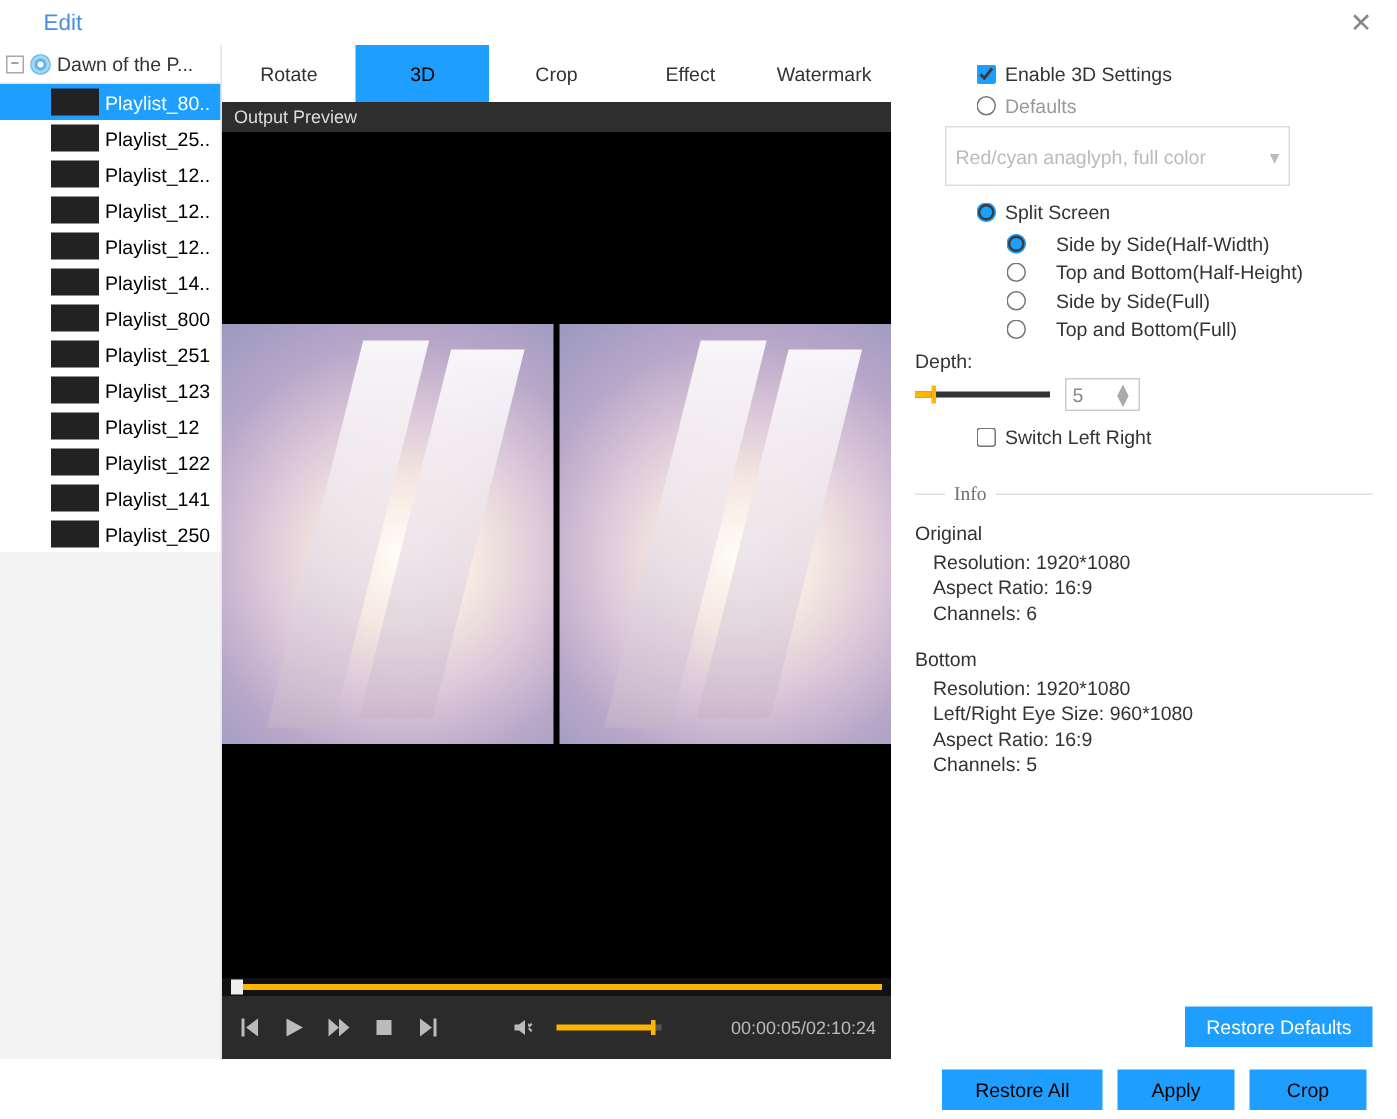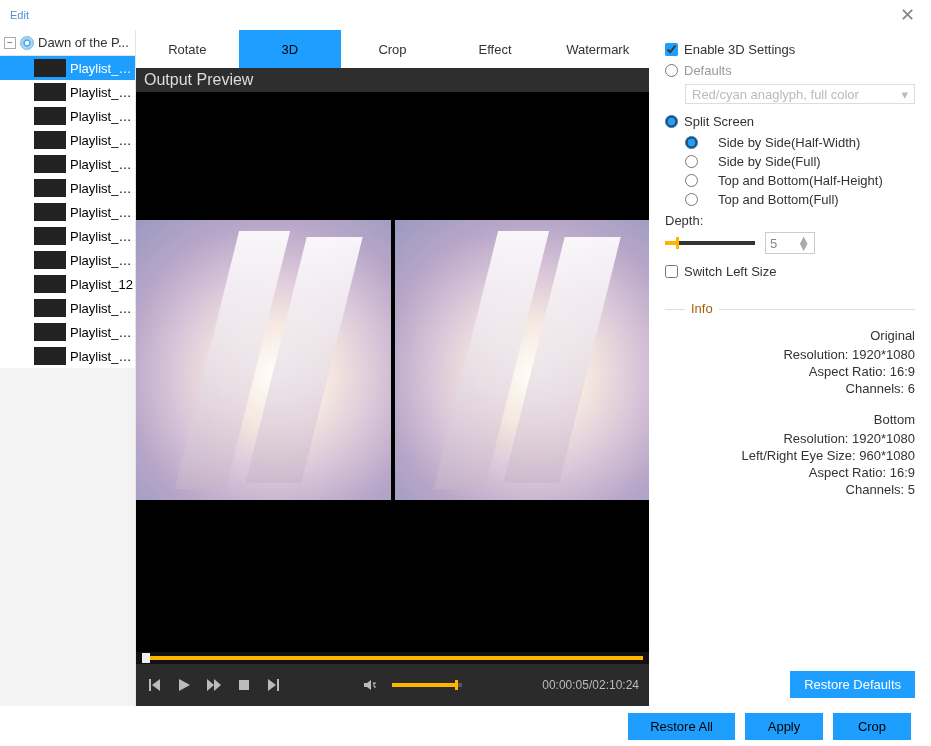--- a/index.html
+++ b/index.html
@@ -1,19 +1,19 @@
 <!DOCTYPE html>
 <html><head>
 <meta charset="utf-8">
 <style>
 * { box-sizing: border-box; margin: 0; padding: 0; font-family: "Segoe UI", Arial, sans-serif; font-size: 13px; }
 body { width: 931px; height: 746px; background: #fff; position: relative; overflow: hidden; }
 
 .titlebar { height: 30px; display: flex; align-items: center; justify-content: space-between; padding: 0 10px; color: #4a90d9; }
-.titlebar .title { font-size: 11px; }
+.titlebar .title { font-size: 15px; margin-left: 19px; }
 .titlebar .close { color: #888; font-size: 18px; cursor: pointer; padding: 0 6px; }
 
 .body-area { display: flex; height: 676px; }
 .sidebar { width: 148px; background: #f3f3f3; border-right: 1px solid #e5e5e5; overflow: hidden; }
 .sidebar-header { height: 26px; display: flex; align-items: center; gap: 4px; padding: 0 4px; background: #fff; border-bottom: 1px solid #e5e5e5; color: #333; }
 .sidebar-header .minus { width: 12px; height: 12px; border: 1px solid #aaa; display: flex; align-items: center; justify-content: center; font-size: 10px; line-height: 1; color: #555; background: #fff; }
 .disc-ico { width: 14px; height: 14px; border-radius: 50%; background: radial-gradient(circle, #fff 20%, #4aa8e8 30%, #b5def5 60%, #4aa8e8 90%); border: 1px solid #7abee8; flex-shrink: 0; }
 .sidebar-header .name { white-space: nowrap; overflow: hidden; text-overflow: ellipsis; flex: 1; }
 
 .playlist-item { height: 24px; display: flex; align-items: center; gap: 4px; padding-left: 4px; background: #fff; cursor: pointer; }
@@ -30,63 +30,63 @@
 .th5 { background: #101820; }
 .th6 { background: linear-gradient(135deg, #fff, #e0d0b8); }
 .th7 { background: #0a0a0a; }
 .th8 { background: linear-gradient(180deg, #1a3a7a, #3a5aa0); }
 .th9 { background: linear-gradient(180deg, #5a3810, #b08030); }
 .th10 { background: #0a2a0a; }
 .th11 { background: #101820; }
 .th12 { background: linear-gradient(180deg, #fff, #f6f6f9); }
 
 .main { flex: 1; display: flex; }
-.center { width: 513px; display: flex; flex-direction: column; }
+.center { width: 446px; display: flex; flex-direction: column; }
 
 .tabs { display: flex; height: 38px; align-items: stretch; background: #fff; }
 .tab { flex: 1; display: flex; align-items: center; justify-content: center; color: #333; cursor: pointer; }
 .tab.active { background: #1e9fff; color: #000000; }
 
 .preview-area { flex: 1; background: #000; position: relative; display: flex; flex-direction: column; }
-.preview-title { background: #2e2e2e; color: #ddd; padding: 3px 8px; font-size: 16px; }
+.preview-title { background: #2e2e2e; color: #ddd; padding: 3px 8px; font-size: 12px; }
 .preview-black-top { height: 128px; background: #000; }
 .preview-images { height: 280px; display: flex; gap: 4px; padding: 0; }
 .preview-half { flex: 1; background: radial-gradient(circle at 55% 55%, #fffef8 0%, #f5e8e0 25%, #d9c5d8 50%, #b8a7c9 72%, #9a99c0 100%); position: relative; }
 .preview-half::before, .preview-half::after { content: ""; position: absolute; background: linear-gradient(180deg, rgba(255,255,255,0.9), rgba(200,180,200,0.6)); }
 .preview-half::before { left: 28%; top: 4%; width: 20%; height: 92%; transform: skewX(-14deg); }
 .preview-half::after { left: 55%; top: 6%; width: 22%; height: 88%; transform: skewX(-14deg); }
 .preview-black-bot { flex: 1; background: #000; }
 .timeline { height: 12px; background: #111; display: flex; align-items: center; padding: 0 6px; }
 .timeline-bar { height: 4px; flex: 1; background: #ffb400; position: relative; }
 .timeline-thumb { position: absolute; left: 0; top: -3px; width: 8px; height: 10px; background: #eee; }
 
 .controls { height: 42px; background: #2b2b2b; display: flex; align-items: center; padding: 0 10px; gap: 14px; color: #bbb; }
 .ctrl-btn { width: 16px; height: 16px; cursor: pointer; fill: #bbb; display: flex; align-items: center; }
 .spacer { flex: 1; }
 .vol-bar { width: 70px; height: 4px; background: linear-gradient(to right, #ffb400 0%, #ffb400 90%, #555 90%); position: relative; }
 .vol-thumb { position: absolute; right: 4px; top: -3px; width: 3px; height: 10px; background: #ffb400; }
 .time-display { color: #bbb; font-size: 12px; }
 
 .rightpanel { flex: 1; padding: 12px 16px; color: #333; position: relative; }
-.rightpanel label { display: flex; align-items: center; gap: 6px; margin-bottom: 6px; cursor: pointer; }
+.rightpanel label { display: flex; align-items: center; gap: 6px; margin-bottom: 6px; cursor: pointer; margin-left: 41px; }
 .rightpanel input[type="checkbox"], .rightpanel input[type="radio"] { accent-color: #1e9fff; }
 .radio-disabled { color: #999; }
-.select-disabled { width: 230px; height: 20px; border: 1px solid #ddd; color: #bbb; padding: 2px 6px; background: #fff; display: flex; align-items: center; justify-content: space-between; margin: 2px 0 10px 20px; }
+.select-disabled { width: 230px; height: 40px; border: 1px solid #ddd; color: #bbb; padding: 2px 6px; background: #fff; display: flex; align-items: center; justify-content: space-between; margin: 2px 0 10px 20px; }
 .sub-options { margin-left: 20px; }
 .sub-options label { margin-bottom: 4px; gap: 20px; }
 .depth-row { display: flex; align-items: center; gap: 10px; margin: 4px 0 10px 0; }
 .depth-slider { width: 90px; height: 4px; background: #333; position: relative; }
 .depth-slider::before { content: ""; position: absolute; left: 0; top: 0; width: 12%; height: 100%; background: #ffb400; }
 .depth-slider-thumb { position: absolute; left: 12%; top: -4px; width: 3px; height: 12px; background: #ffb400; }
 .depth-val { width: 50px; height: 22px; border: 1px solid #ccc; display: flex; align-items: center; justify-content: space-between; padding: 0 4px; color: #888; }
 .spinner-arrows { display: flex; flex-direction: column; font-size: 7px; line-height: 7px; color: #aaa; }
 
 .info-section { margin-top: 30px; border-top: 1px solid #ddd; position: relative; padding-top: 18px; }
-.info-title { position: absolute; top: -9px; left: 20px; background: #fff; padding: 0 6px; color: #a16207; }
-.info-block { margin-bottom: 16px; text-align: right; }
+.info-title { position: absolute; top: -9px; left: 20px; background: #fff; padding: 0 6px; color: #737373; font-family: Liberation Serif, serif; }
+.info-block { margin-bottom: 16px; }
 .info-block .hd { margin-bottom: 4px; }
 .info-block .ln { margin-left: 12px; margin-bottom: 2px; color: #333; }
 
 .restore-defaults { position: absolute; bottom: 8px; right: 16px; background: #1e9fff; color: #fff; border: none; padding: 6px 14px; cursor: pointer; }
 
 .footer { height: 40px; display: flex; align-items: center; justify-content: flex-end; gap: 10px; padding: 0 20px; background: #fff; }
 .footer button { background: #1e9fff; color: #000000; border: none; padding: 6px 22px; cursor: pointer; min-width: 78px; }
 </style>
 </head>
 <body>
@@ -237,25 +237,25 @@
           <input type="radio" name="mode" checked="" style="">
           <span>Split Screen</span>
         </label>
       <div class="sub-options">
         <label>
             <input type="radio" name="split" checked="" style="">
             <span>Side by Side(Half-Width)</span>
           </label>
         <label>
             <input type="radio" name="split" style="">
-            <span>Side by Side(Full)</span>
+            <span>Top and Bottom(Half-Height)</span>
           </label>
         <label>
             <input type="radio" name="split" style="">
-            <span>Top and Bottom(Half-Height)</span>
+            <span>Side by Side(Full)</span>
           </label>
         <label>
             <input type="radio" name="split" style="">
             <span>Top and Bottom(Full)</span>
           </label>
       </div>
       <div style="margin-top:6px;">Depth:</div>
       <div class="depth-row">
         <div class="depth-slider">
             <div class="depth-slider-thumb"></div>
@@ -263,21 +263,21 @@
         <div class="depth-val">
           <span>5</span>
           <span class="spinner-arrows">
               <span>▲</span>
               <span>▼</span>
             </span>
         </div>
       </div>
       <label>
           <input type="checkbox" style="">
-          <span>Switch Left Size</span>
+          <span>Switch Left Right</span>
         </label>
 
       <div class="info-section">
         <span class="info-title">Info</span>
         <div class="info-block">
           <div class="hd">Original</div>
           <div class="ln">Resolution: 1920*1080</div>
           <div class="ln">Aspect Ratio: 16:9</div>
           <div class="ln">Channels: 6</div>
         </div>

